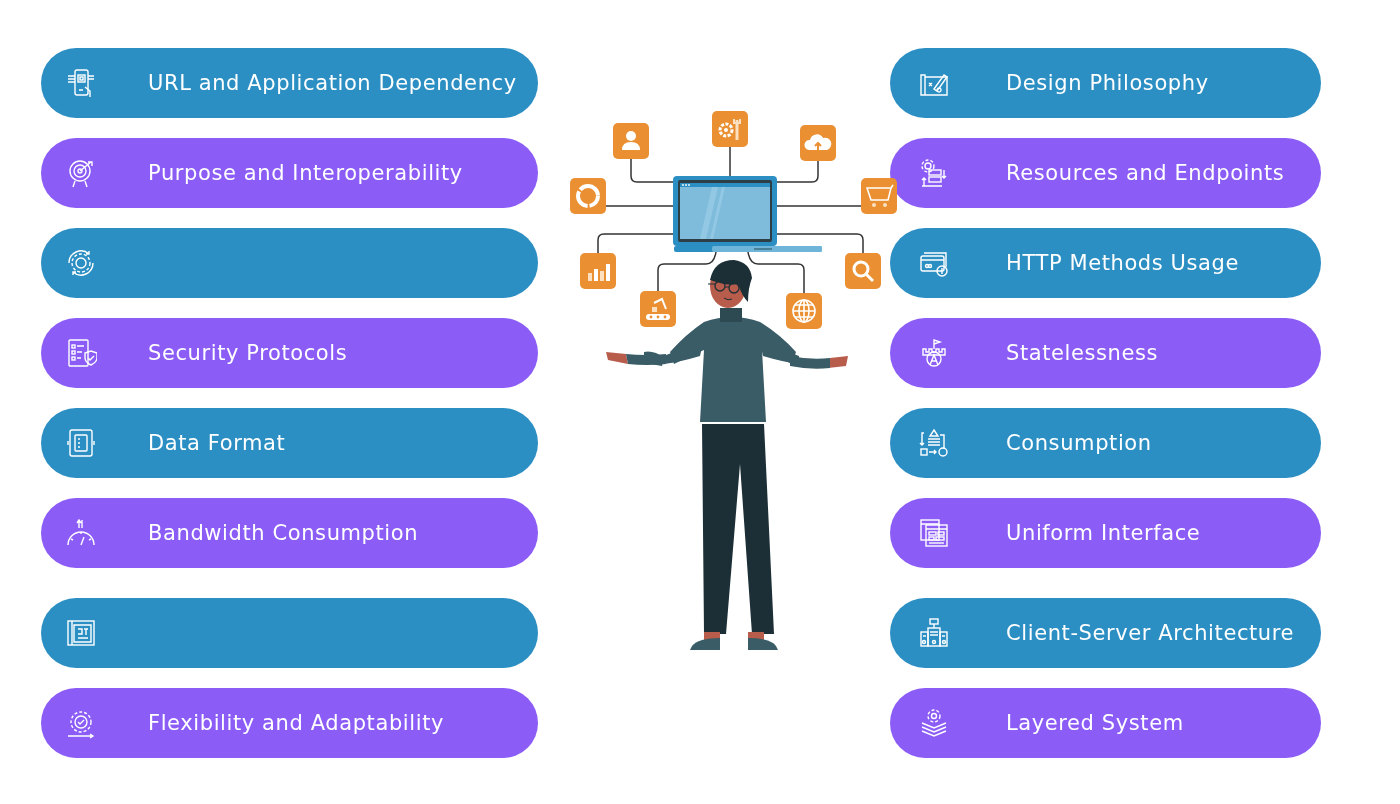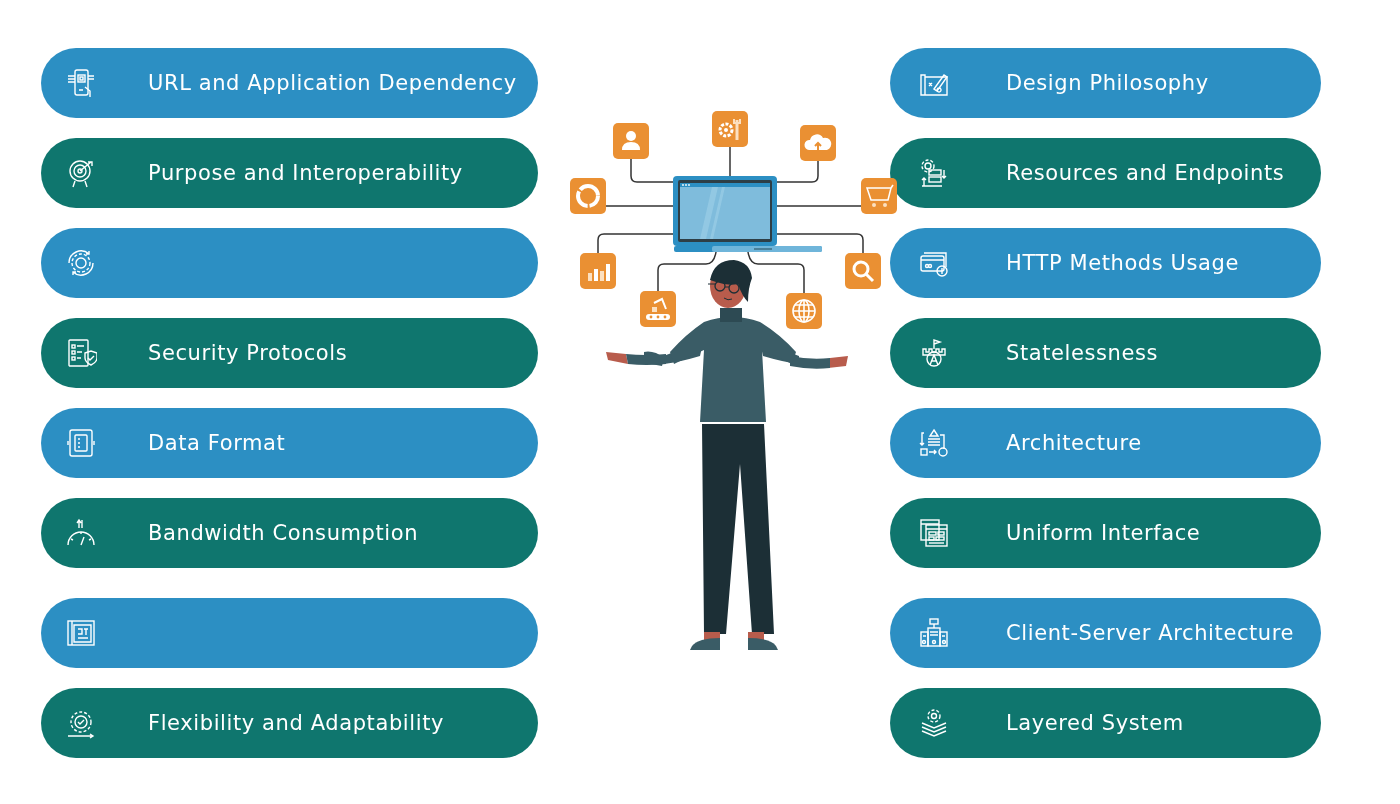--- a/index.html
+++ b/index.html
@@ -1,21 +1,21 @@
 <!DOCTYPE html>
 <html><head>
 <meta charset="utf-8">
 <style>
   html, body { margin: 0; padding: 0; background: #ffffff; }
   body { width: 1400px; height: 804px; position: relative; overflow: hidden;
          font-family: "DejaVu Sans", "Liberation Sans", sans-serif; }
   .pill { position: absolute; height: 70px; border-radius: 35px; display: flex; align-items: center;
           color: #ffffff; box-sizing: border-box; cursor: pointer; }
   .pill.blue { background: #2c8fc3; }
-  .pill.orange { background: #0f766e; }
+  .pill.orange { background: #8b5cf6; }
   .pill .ico { position: absolute; left: 24px; top: 19px; width: 32px; height: 32px; }
   .pill .ico svg { width: 32px; height: 32px; display: block; }
   .pill .lbl { position: absolute; left: 74px; font-size: 21px; letter-spacing: 0.6px; white-space: nowrap; margin-left: 33px; }
   .left { left: 41px; width: 497px; }
   .right { left: 890px; width: 431px; }
   .right .lbl { left: 83px; }
   .right .ico { left: 28px; }
   .center { position: absolute; left: 560px; top: 100px; width: 350px; height: 600px; }
   .oicon { position: absolute; width: 36px; height: 36px; background: #ea9033; border-radius: 5px; }
   .oicon svg { width: 36px; height: 36px; display: block; }
@@ -152,21 +152,21 @@
 <div class="pill right blue" style="top:408px">
   <span class="ico">
     <svg viewBox="0 0 32 32" fill="none" stroke="#fff" stroke-width="1.4">
         <path d="M16 3l4 6h-8zM6 6h-2v12M2 16l2 2 2-2M22 8h4v14"></path>
         <path d="M10 12h12M10 15h12M10 18h12"></path>
         <rect x="3" y="22" width="6" height="6"></rect>
         <path d="M11 25h7M16 23l2 2-2 2"></path>
         <circle cx="25" cy="25" r="4"></circle>
       </svg>
   </span>
-  <span class="lbl">Architecture</span>
+  <span class="lbl">Consumption</span>
 </div>
 <div class="pill right orange" style="top:498px">
   <span class="ico">
     <svg viewBox="0 0 32 32" fill="none" stroke="#fff" stroke-width="1.4">
         <rect x="3" y="3" width="18" height="20"></rect>
         <rect x="8" y="8" width="21" height="21"></rect>
         <path d="M8 12h21M3 7h18"></path>
         <rect x="11" y="15" width="7" height="3"></rect>
         <rect x="20" y="15" width="6" height="3"></rect>
         <rect x="11" y="20" width="5" height="3"></rect>

